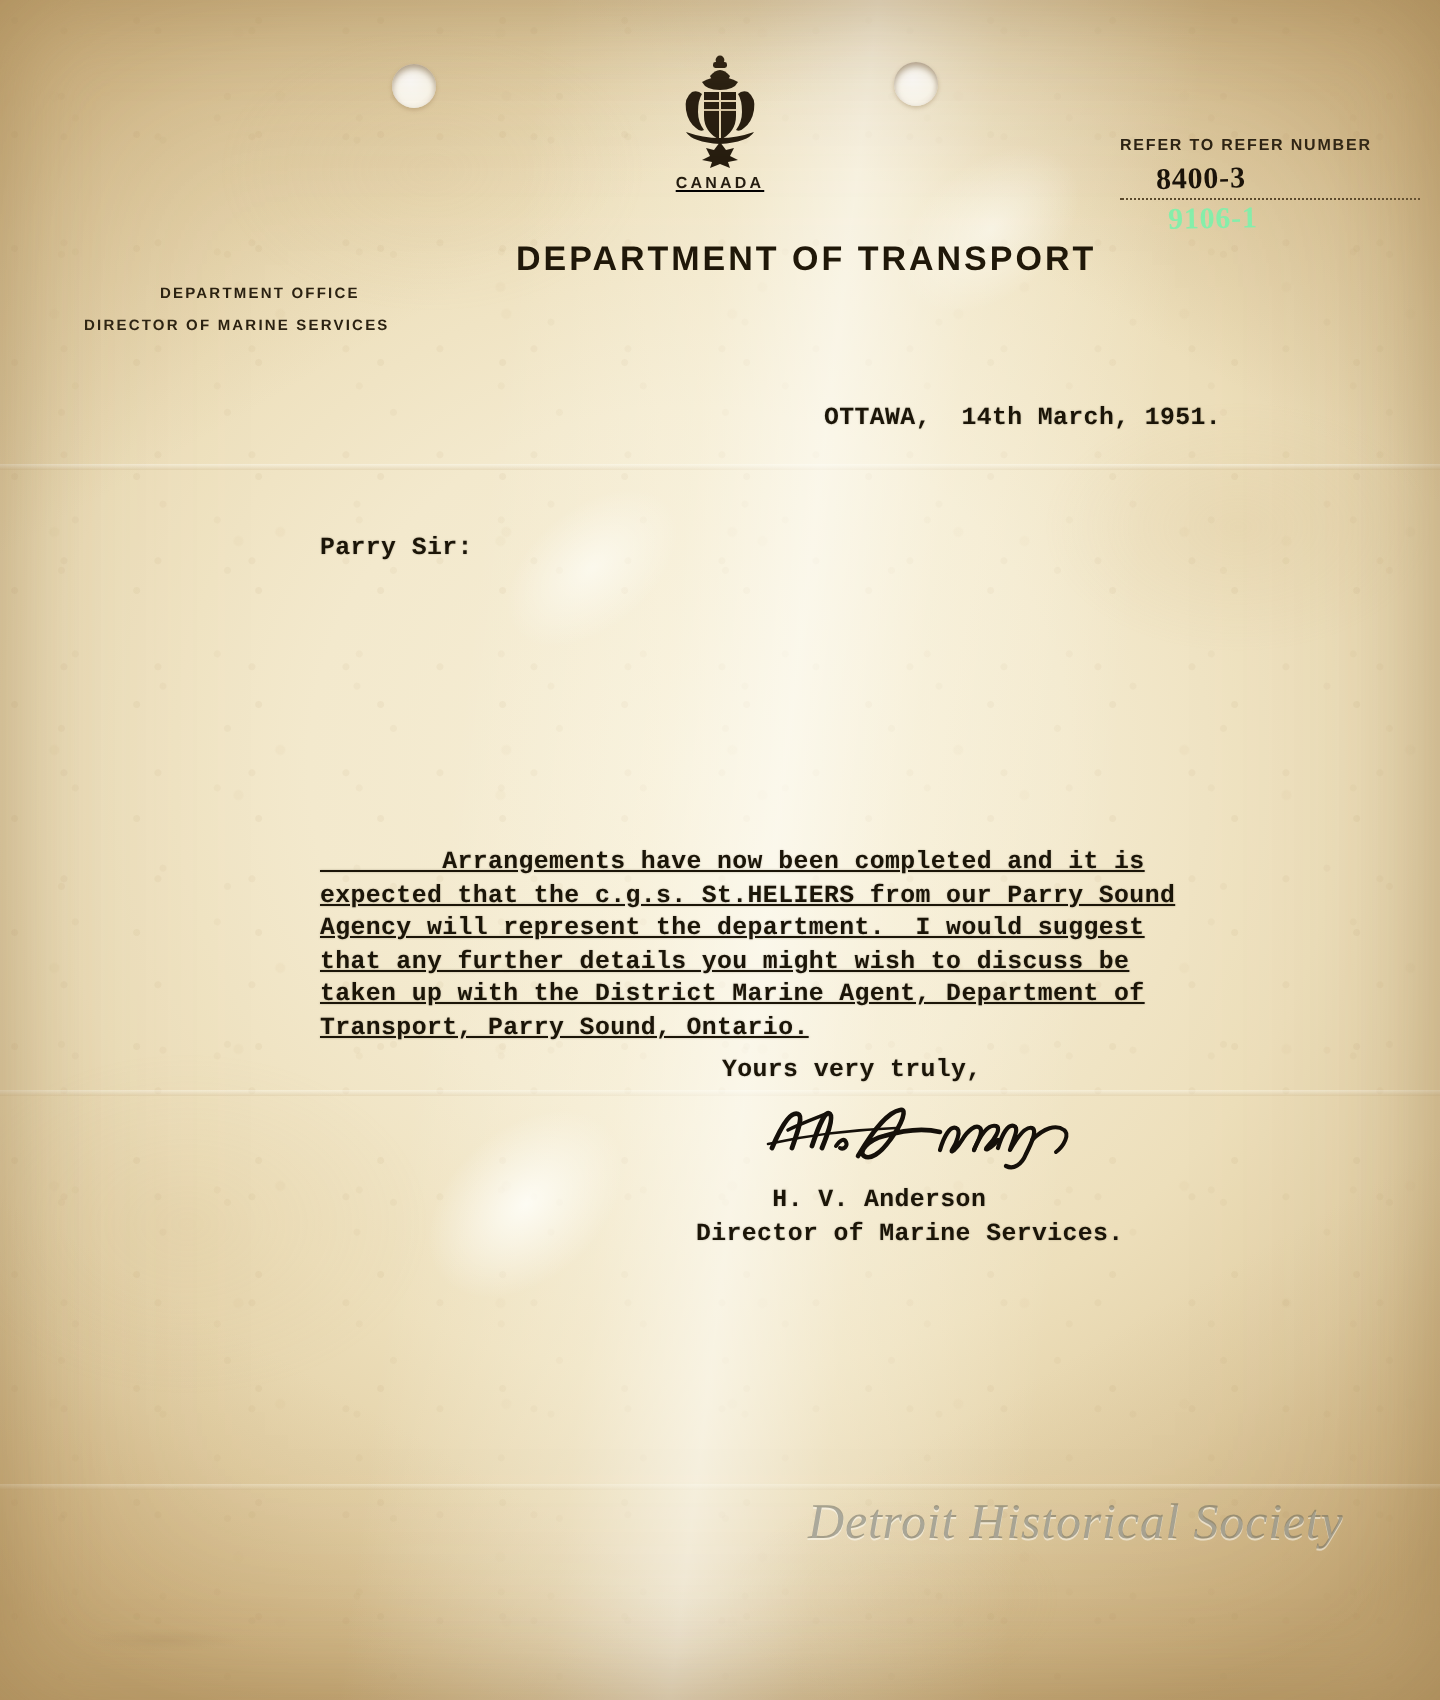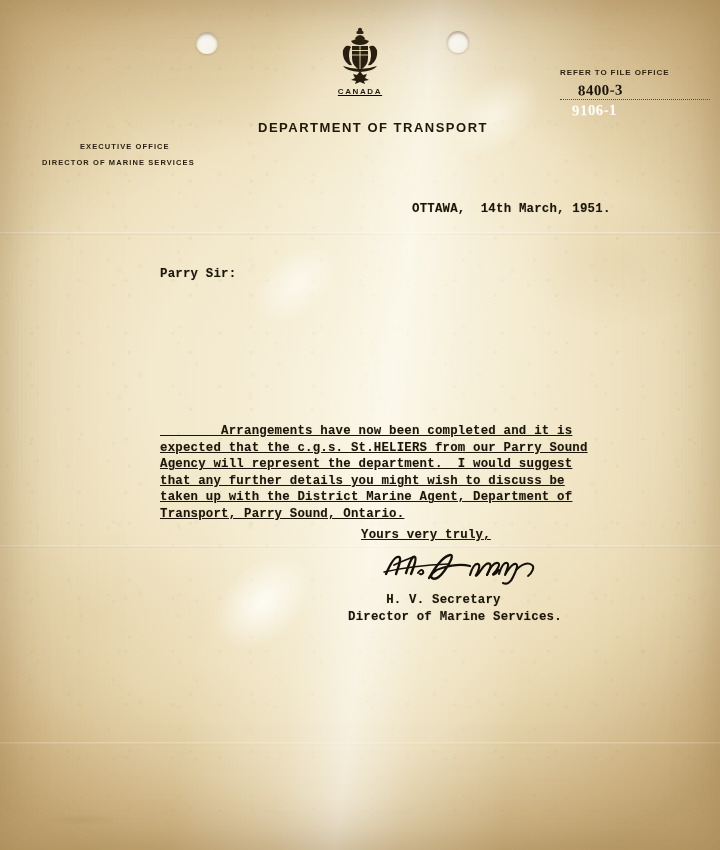--- a/index.html
+++ b/index.html
@@ -175,33 +175,33 @@
     position: absolute;
     left: 18px;
     top: -2px;
     letter-spacing: .4px;
     transform: rotate(-1.2deg);
   }
   .refer-num2 {
     font-family: "Liberation Serif", serif;
     font-size: 15px;
     font-weight: 700;
-    color: #ffffff;
-    margin-left: 12px;
+    color: #86efac;
+    margin-left: 24px;
     margin-top: 2px;
     letter-spacing: .4px;
     transform: rotate(-1deg);
     display: inline-block;
   }
 
   #dept-title {
     position: absolute;
     left: 258px;
     top: 120px;
-    font-size: 13px;
+    font-size: 17px;
     font-weight: 700;
     letter-spacing: 1.5px;
     color: #201809;
     white-space: nowrap;
   }
   #exec-office {
     position: absolute;
     left: 80px;
     top: 142px;
     font-size: 7.5px;
@@ -230,21 +230,21 @@
     letter-spacing: .2px;
     font-weight: 700;
     white-space: pre;
     text-shadow: 0 0 1px rgba(40,30,14,.28);
   }
 
   #date-line { position: absolute; left: 412px; top: 201px; text-align: center; }
   #salutation { position: absolute; left: 160px; top: 266px; }
   #para-1 { position: absolute; left: 160px; top: 328px; }
   #para-2 { position: absolute; left: 160px; top: 423px; text-decoration: underline; }
-  #closing { position: absolute; left: 361px; top: 527px; text-decoration: underline; }
+  #closing { position: absolute; left: 361px; top: 527px; }
   #signer-name { position: absolute; left: 348px; top: 592px; }
   #address-block { position: absolute; left: 80px; top: 651px; }
 
   
   #signature {
     position: absolute;
     left: 382px;
     top: 548px;
     width: 160px;
     height: 42px;
@@ -326,29 +326,29 @@
 
         <path d="M26 45 l3 4 l4-1 l-2 4 l4 2 l-5 1 l1 3 l-5-2 l-5 2 l1-3 l-5-1 l4-2 l-2-4 l4 1z"></path>
 
         <path d="M9 40 q17 6 34 0 q-3 5-17 6 q-14-1-17-6z"></path>
       </g>
     </svg>
     <div class="crest-label">CANADA</div>
   </div>
 
   <div id="refer-block">
-    <div class="refer-caption">REFER TO FILE OFFICE</div>
+    <div class="refer-caption">REFER TO REFER NUMBER</div>
     <div class="refer-dotline">
       <span class="refer-num">8400-3</span>
     </div>
     <span class="refer-num2">9106-1</span>
   </div>
 
   <div id="dept-title">DEPARTMENT OF TRANSPORT</div>
-  <div id="exec-office">EXECUTIVE OFFICE</div>
+  <div id="exec-office">DEPARTMENT OFFICE</div>
   <div id="director-line">DIRECTOR OF MARINE SERVICES</div>
 
   <div class="tw" id="date-line">OTTAWA,  14th March, 1951.</div>
   <div class="tw" id="salutation">Parry Sir:</div>
   <div class="tw" id="para-2">        Arrangements have now been completed and it is
 expected that the c.g.s. St.HELIERS from our Parry Sound
 Agency will represent the department.  I would suggest
 that any further details you might wish to discuss be
 taken up with the District Marine Agent, Department of
 Transport, Parry Sound, Ontario.</div>
@@ -364,19 +364,20 @@
         <path d="M47 30 C54 18, 62 8, 68 7 C72 6, 69 14, 63 22 C58 29, 53 32, 50 30 C47 28, 52 22, 60 20 C70 17, 80 16, 88 18" stroke-width="2.3"></path>
         <path d="M88 27 C90 20, 93 15, 96 16 C99 17, 96 24, 94 27 C93 29, 96 27, 99 22 C102 17, 106 14, 108 16 C110 18, 106 24, 105 27" stroke-width="2.1"></path>
         <path d="M105 27 C108 20, 112 14, 116 15 C119 16, 115 22, 112 25 C109 28, 113 27, 117 22" stroke-width="2.1"></path>
         <path d="M117 26 C119 19, 122 14, 125 15 C128 16, 124 23, 123 27 C127 20, 131 15, 134 16 C137 17, 133 25, 131 29 C129 34, 125 37, 121 35" stroke-width="2.1"></path>
         <path d="M134 22 C140 16, 146 14, 150 17 C153 19, 150 25, 146 28" stroke-width="2"></path>
         <path d="M2 24 C20 20, 42 17, 66 16" stroke-width="1.3"></path>
       </g>
     </svg>
   </div>
 
-  <div class="tw" id="signer-name">     H. V. Secretary
+  <div class="tw" id="signer-name">     H. V. Anderson
 Director of Marine Services.</div>
 
+  <div id="watermark">Detroit Historical Society</div>
 
   <div id="bleed-mark"></div>
   <div class="vignette"></div>
 </div>
 
 </body></html>

